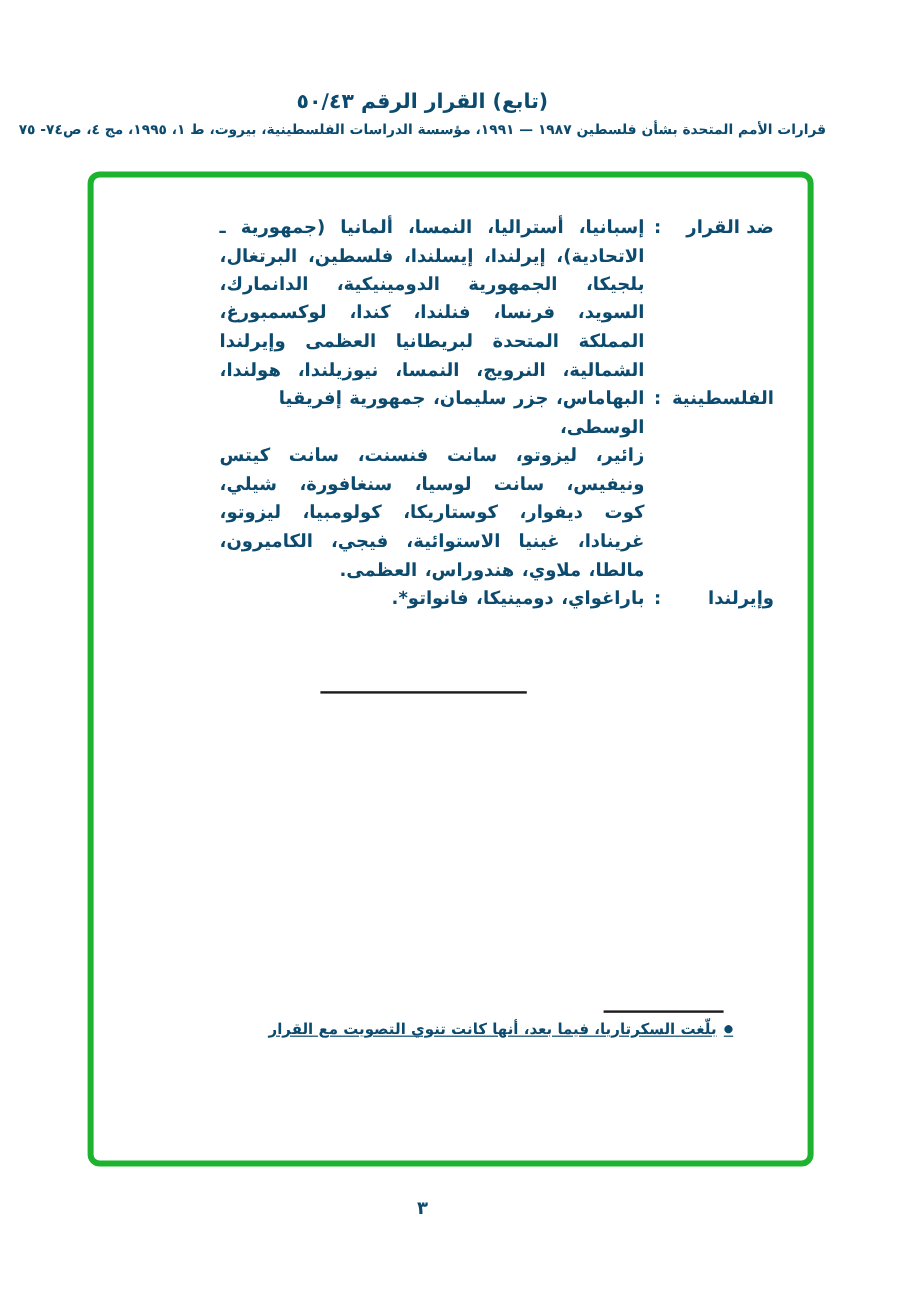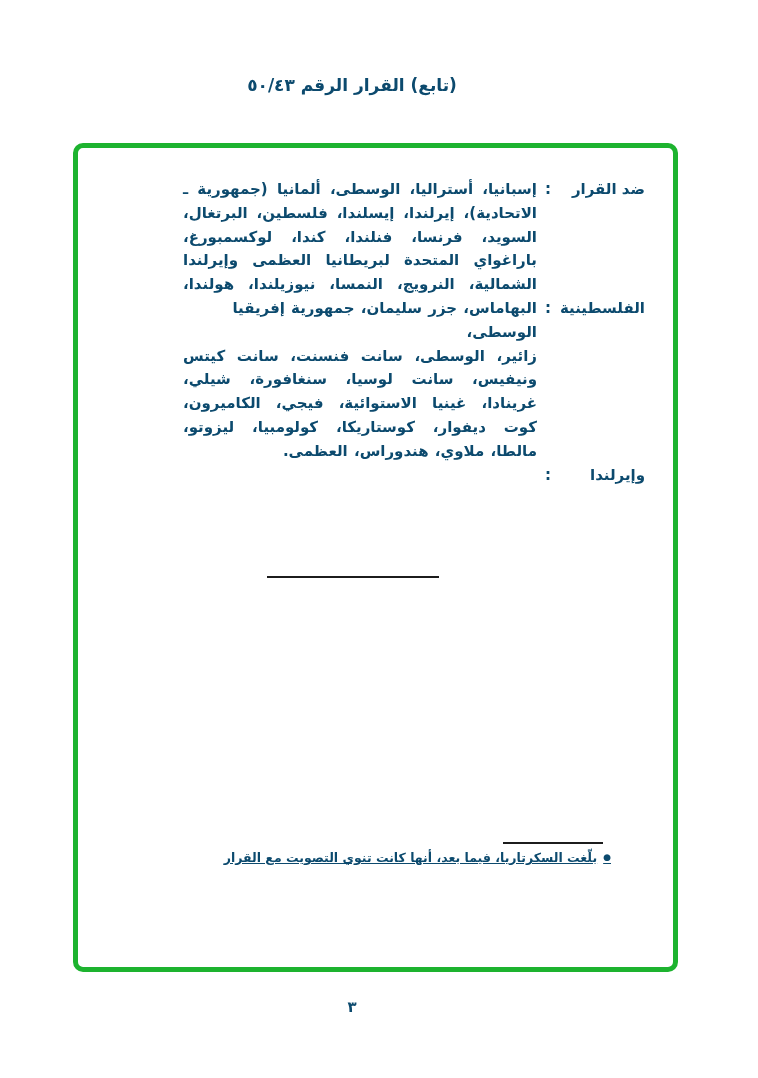--- a/index.html
+++ b/index.html
@@ -68,53 +68,58 @@
     font-size:15px;font-weight:bold;
   }
 </style>
 </head>
 <body>
 
 <div class="page">
 
   <div class="title">(تابع) القرار الرقم ٥٠/٤٣</div>
 
+  <div class="subtitle">قرارات الأمم المتحدة بشأن فلسطين ١٩٨٧ — ١٩٩١، مؤسسة الدراسات الفلسطينية، بيروت، ط ١، ١٩٩٥، مج ٤، ص٧٤- ٧٥</div>
 
   <div class="green-box" style="border-color: rgb(29, 179, 47);">
 
     <div class="entries">
 
       <div class="entry">
         <div class="entry-label">ضد القرار</div>
         <div class="entry-sep">:</div>
         <div class="entry-body">
-          <div class="line just">إسبانيا، أستراليا، الوسطى، ألمانيا (جمهورية ـ</div>
+          <div class="line just">إسبانيا، أستراليا، النمسا، ألمانيا (جمهورية ـ</div>
           <div class="line just">الاتحادية)، إيرلندا، إيسلندا، فلسطين، البرتغال،</div>
+          <div class="line just">بلجيكا، الجمهورية الدومينيكية، الدانمارك،</div>
           <div class="line just">السويد، فرنسا، فنلندا، كندا، لوكسمبورغ،</div>
-          <div class="line just">باراغواي المتحدة لبريطانيا العظمى وإيرلندا</div>
+          <div class="line just">المملكة المتحدة لبريطانيا العظمى وإيرلندا</div>
           <div class="line just">الشمالية، النرويج، النمسا، نيوزيلندا، هولندا،</div>
         </div>
       </div>
 
       <div class="entry">
         <div class="entry-label">الفلسطينية</div>
         <div class="entry-sep">:</div>
         <div class="entry-body">
           <div class="line just">البهاماس، جزر سليمان، جمهورية إفريقيا الوسطى،</div>
-          <div class="line just">زائير، الوسطى، سانت فنسنت، سانت كيتس</div>
+          <div class="line just">زائير، ليزوتو، سانت فنسنت، سانت كيتس</div>
           <div class="line just">ونيفيس، سانت لوسيا، سنغافورة، شيلي،</div>
+          <div class="line just">كوت ديفوار، كوستاريكا، كولومبيا، ليزوتو،</div>
           <div class="line just">غرينادا، غينيا الاستوائية، فيجي، الكاميرون،</div>
-          <div class="line just">كوت ديفوار، كوستاريكا، كولومبيا، ليزوتو،</div>
           <div class="line">مالطا، ملاوي، هندوراس، العظمى.</div>
         </div>
       </div>
 
       <div class="entry">
         <div class="entry-label">وإيرلندا</div>
         <div class="entry-sep">:</div>
+        <div class="entry-body">
+          <div class="line">باراغواي، دومينيكا، فانواتو*.</div>
+        </div>
       </div>
 
     </div>
 
     <div class="divider"></div>
 
     <div class="fn-rule"></div>
 
     <div class="footnote">
       <span class="fn-marker">●</span><span>بلّغت السكرتاريا، فيما بعد، أنها كانت تنوي التصويت مع القرار</span>

